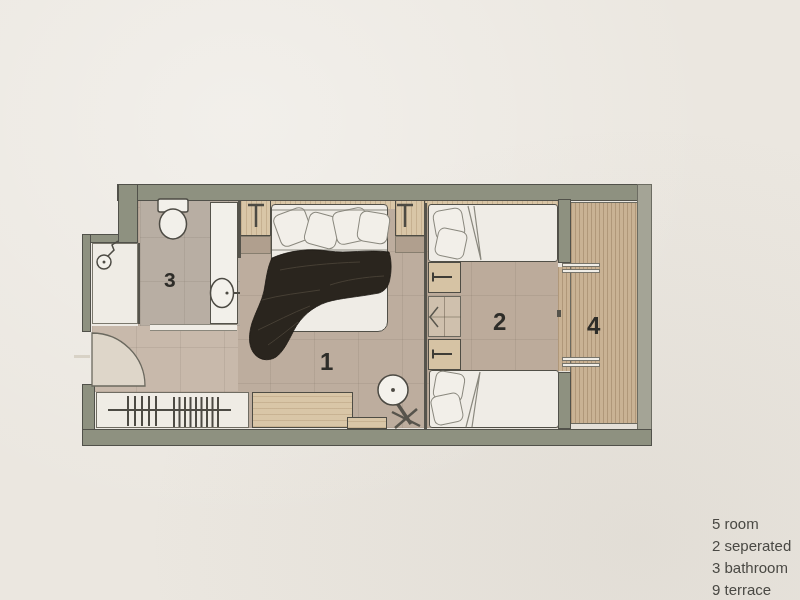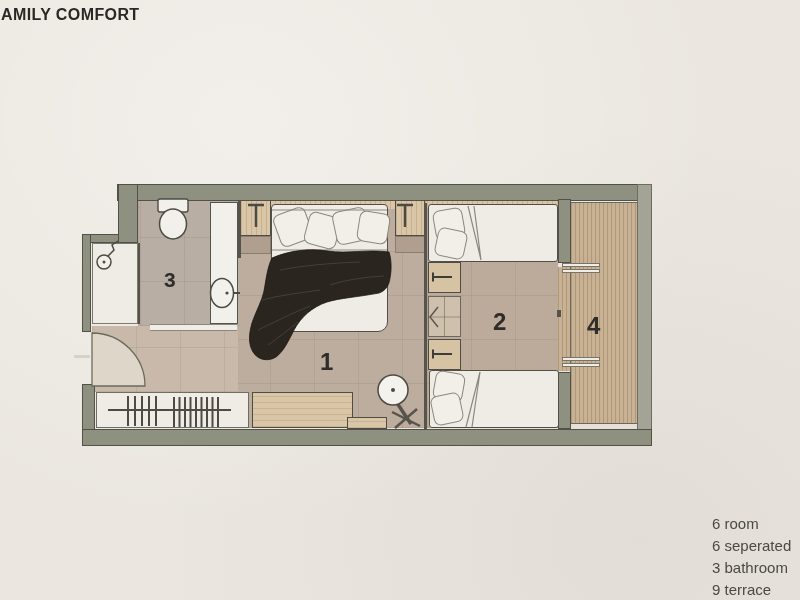--- a/index.html
+++ b/index.html
@@ -44,21 +44,20 @@
   .nightstand{background:#d6c3a4;border:1px solid #4e4c44;box-sizing:border-box;}
   .shelfunit{background:#cfc0ad;border:1px solid #6a675d;box-sizing:border-box;}
   .trackbar{background:#f0ede6;border:1px solid #77746a;box-sizing:border-box;}
   .svgo{position:absolute;left:0;top:0;pointer-events:none;}
 </style>
 </head>
 <body>
 
 <div class="canvas">
 
-  <div class="title">AMILY COMFORT</div>
 
   <div class="abs floor-tan tiles" style="left:138px;top:200px;width:289px;height:228px;"></div>
   <div class="abs floor-bath tiles" style="left:140px;top:200px;width:100px;height:126px;"></div>
   <div class="abs floor-hall tiles" style="left:92px;top:326px;width:146px;height:66px;"></div>
   <div class="abs floor-room2 tiles" style="left:427px;top:200px;width:131px;height:228px;"></div>
   <div class="abs white-floor" style="left:92px;top:243px;width:46px;height:81px;border:1px solid #7b786d;box-sizing:border-box;"></div>
   <div class="abs terrace" style="left:570px;top:202px;width:68px;height:222px;"></div>
   <div class="abs terr-sliver" style="left:558px;top:267px;width:12px;height:104px;"></div>
 
   <div class="abs wood grain-v" style="left:240px;top:200px;width:187px;height:9px;"></div>
@@ -203,19 +202,19 @@
       <line x1="417" y1="409" x2="395" y2="428"></line>
     </g>
   </svg>
 
   <div class="room-label" style="left:320px;top:348px;font-size:24px;">1</div>
   <div class="room-label" style="left:493px;top:308px;font-size:24px;">2</div>
   <div class="room-label" style="left:164px;top:268px;font-size:21px;">3</div>
   <div class="room-label" style="left:587px;top:312px;font-size:24px;">4</div>
 
   <div class="legend">
-    <div>6 room</div>
-    <div>6 seperated</div>
+    <div>5 room</div>
+    <div>2 seperated</div>
     <div>3 bathroom</div>
     <div>9 terrace</div>
   </div>
 
 </div>
 
 </body></html>

